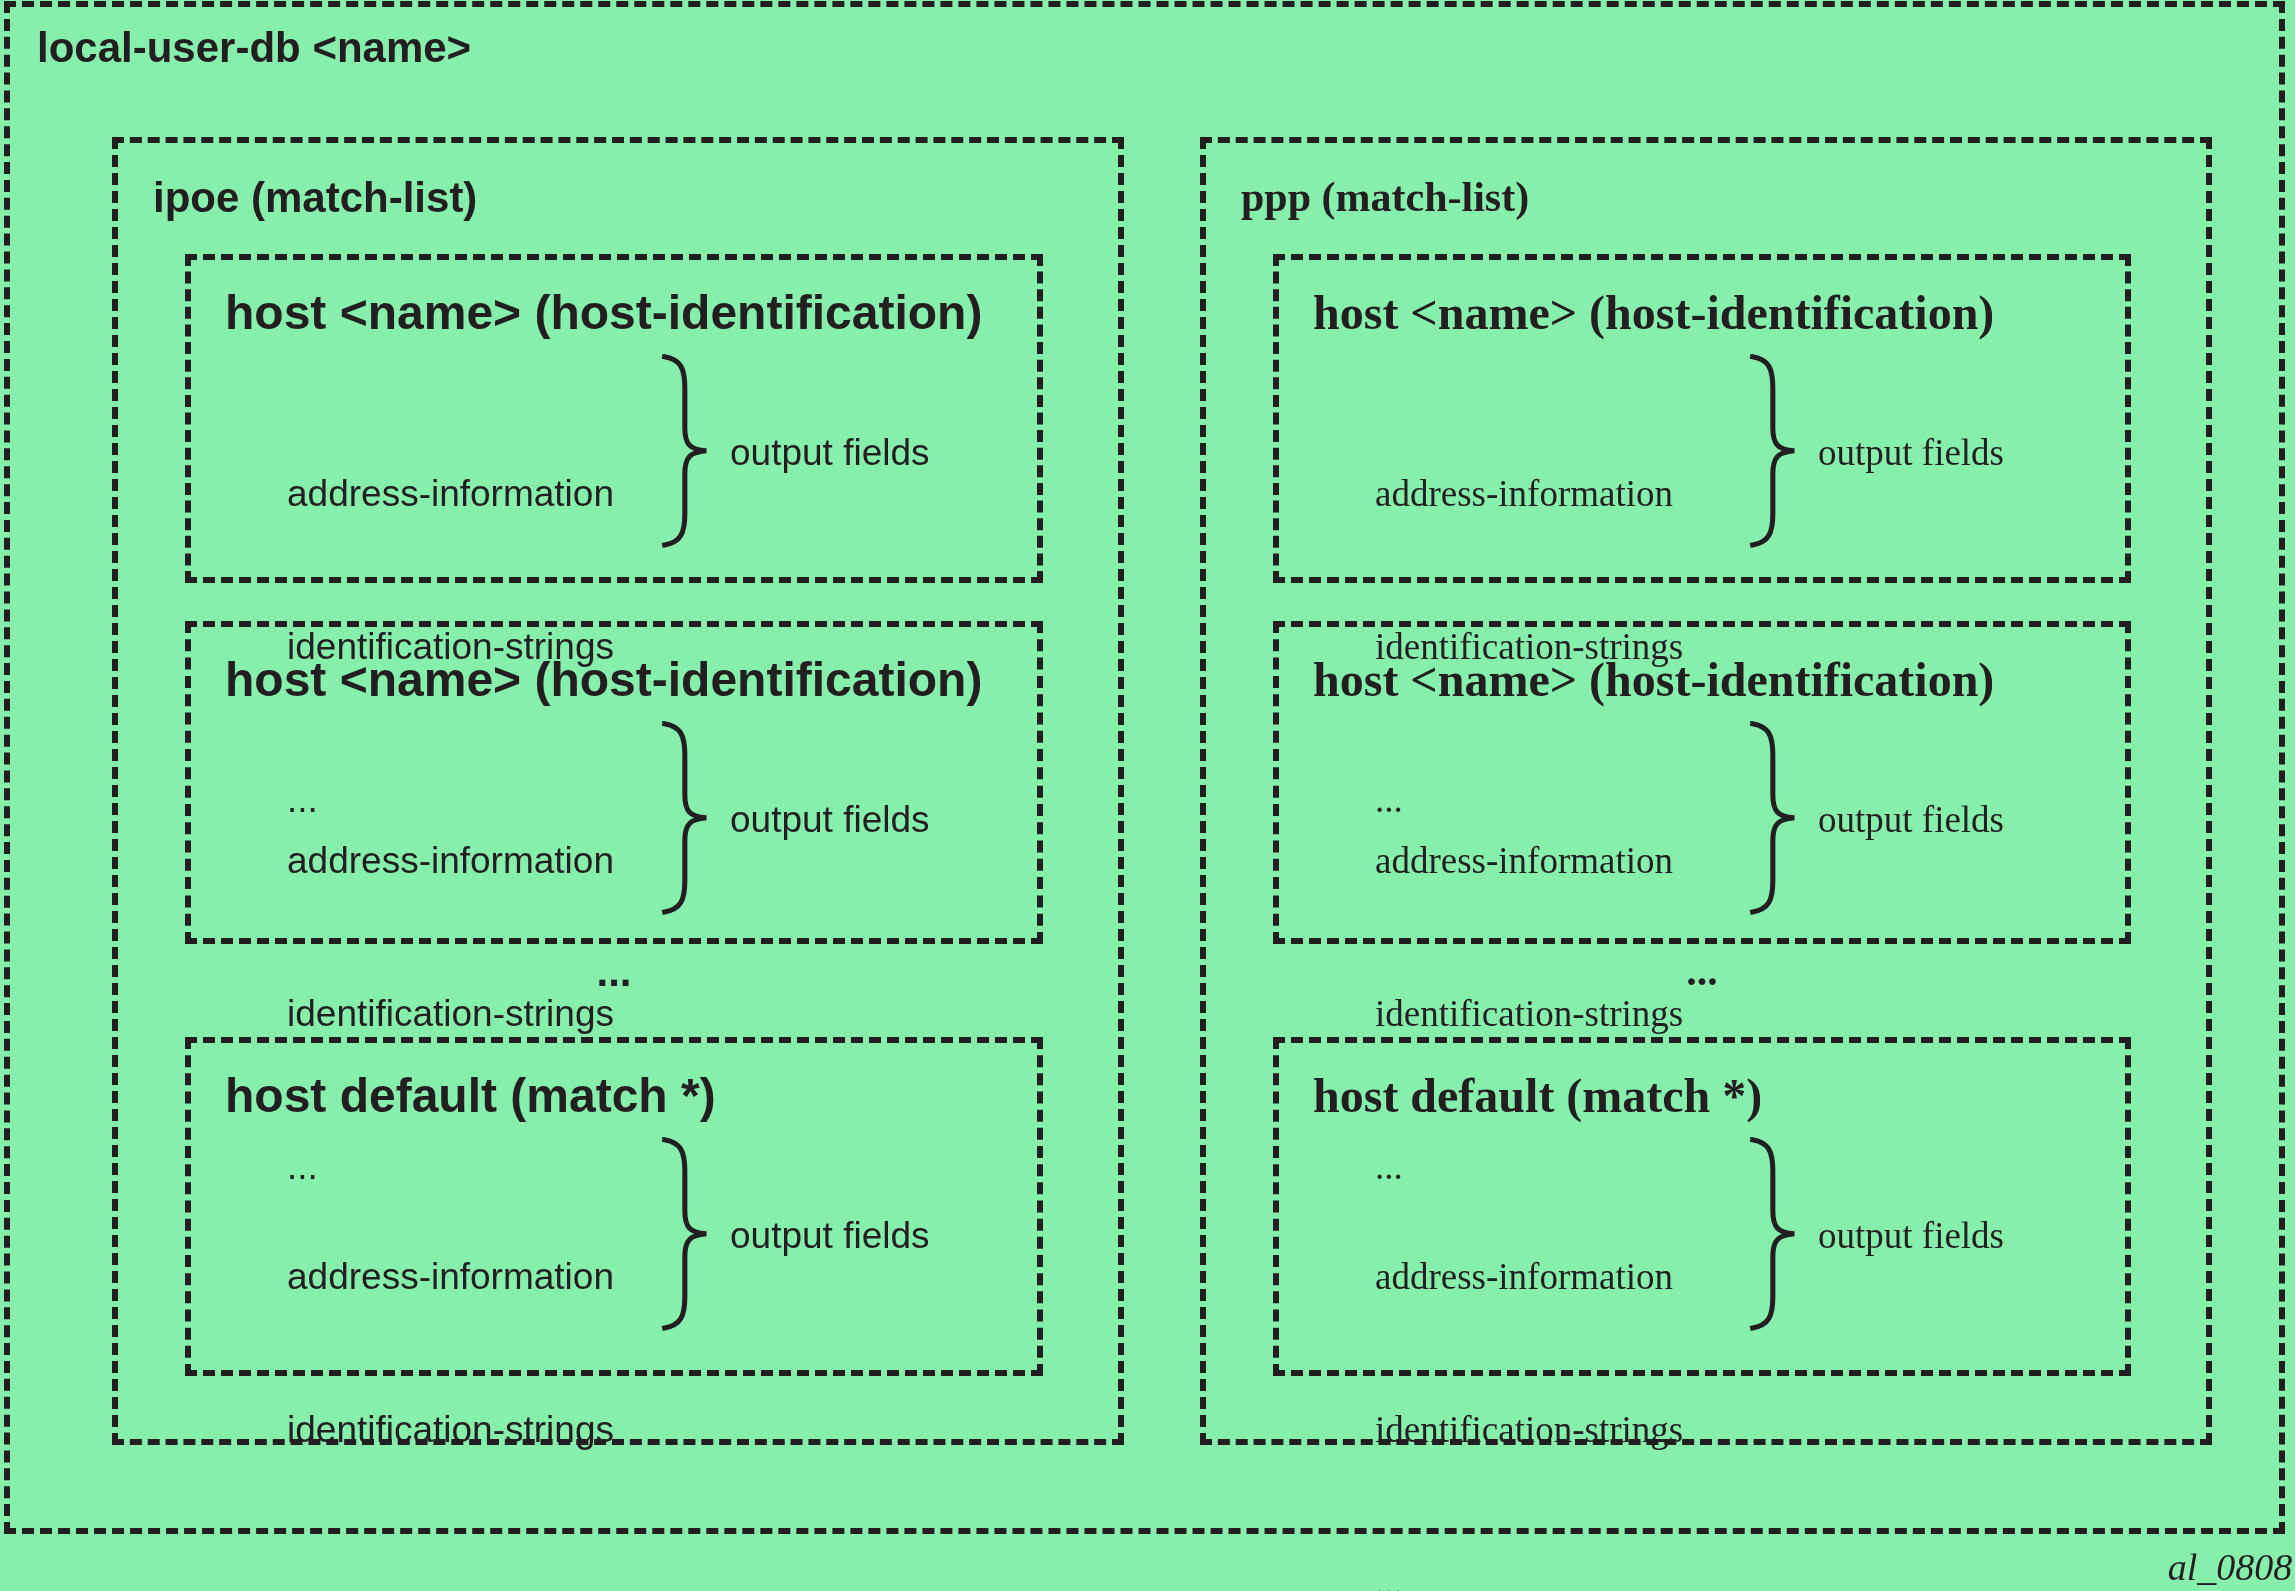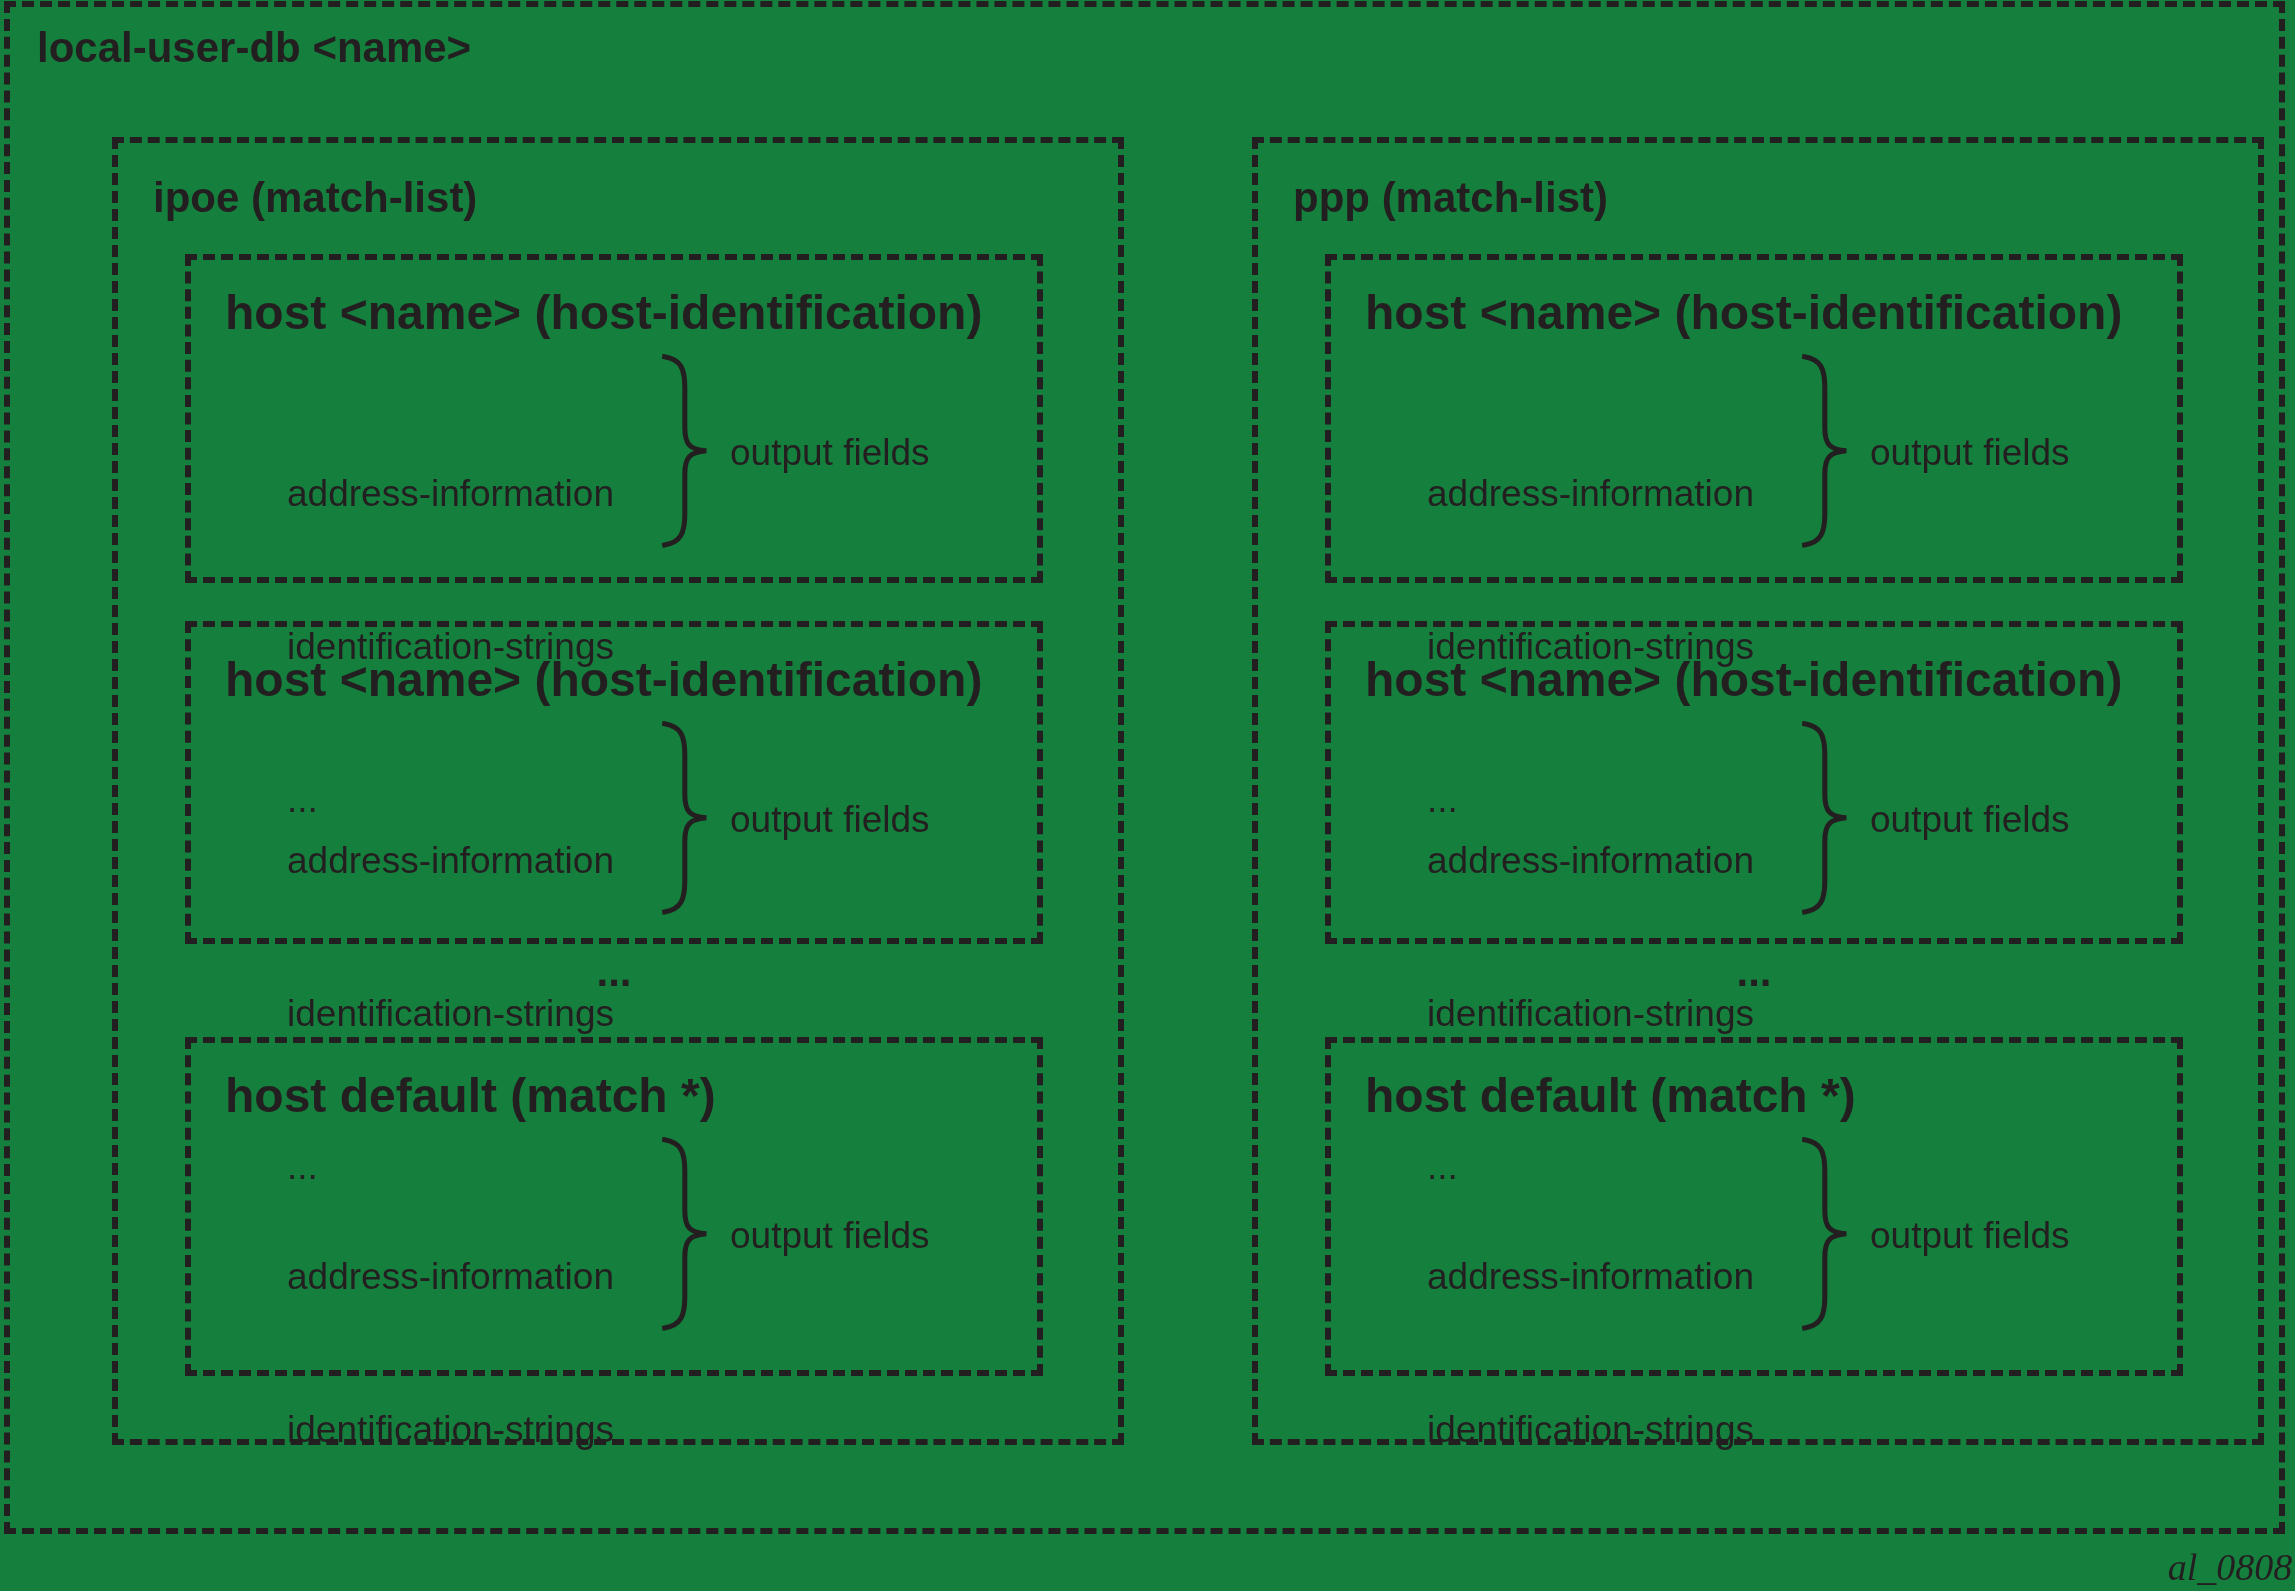--- a/index.html
+++ b/index.html
@@ -1,20 +1,20 @@
 <!DOCTYPE html>
 <html style="font-size:10.8px"><head>
 <meta charset="utf-8">
 <style>
   html, body { margin: 0; padding: 0; background: #ffffff; }
   #canvas {
     position: relative;
     width: 2295px;
     height: 1591px;
-    background: #15803d;
+    background: #86efac;
     font-family: "Liberation Sans", sans-serif;
     color: #231f20;
     overflow: hidden;
   }
   .outer-box {
     position: absolute;
     left: 4px; top: 1.3px;
     width: 2281px; height: 1533px;
     border: 6.7px dashed #231f20;
     box-sizing: border-box;
@@ -27,21 +27,21 @@
     white-space: pre;
   }
   .column-box {
     position: absolute;
     top: 137px;
     width: 1012px; height: 1308px;
     border: 6.7px dashed #231f20;
     box-sizing: border-box;
   }
   .column-box.ipoe { left: 112px; }
-  .column-box.ppp  { left: 1252px; }
+  .column-box.ppp  { left: 1200px; font-family: Liberation Serif, serif; }
   .column-header {
     position: absolute;
     left: 35px; top: 30px;
     font-size: 42px; font-weight: bold;
     line-height: 49px;
     white-space: pre;
   }
   .host-box {
     position: absolute;
     left: 67px;

